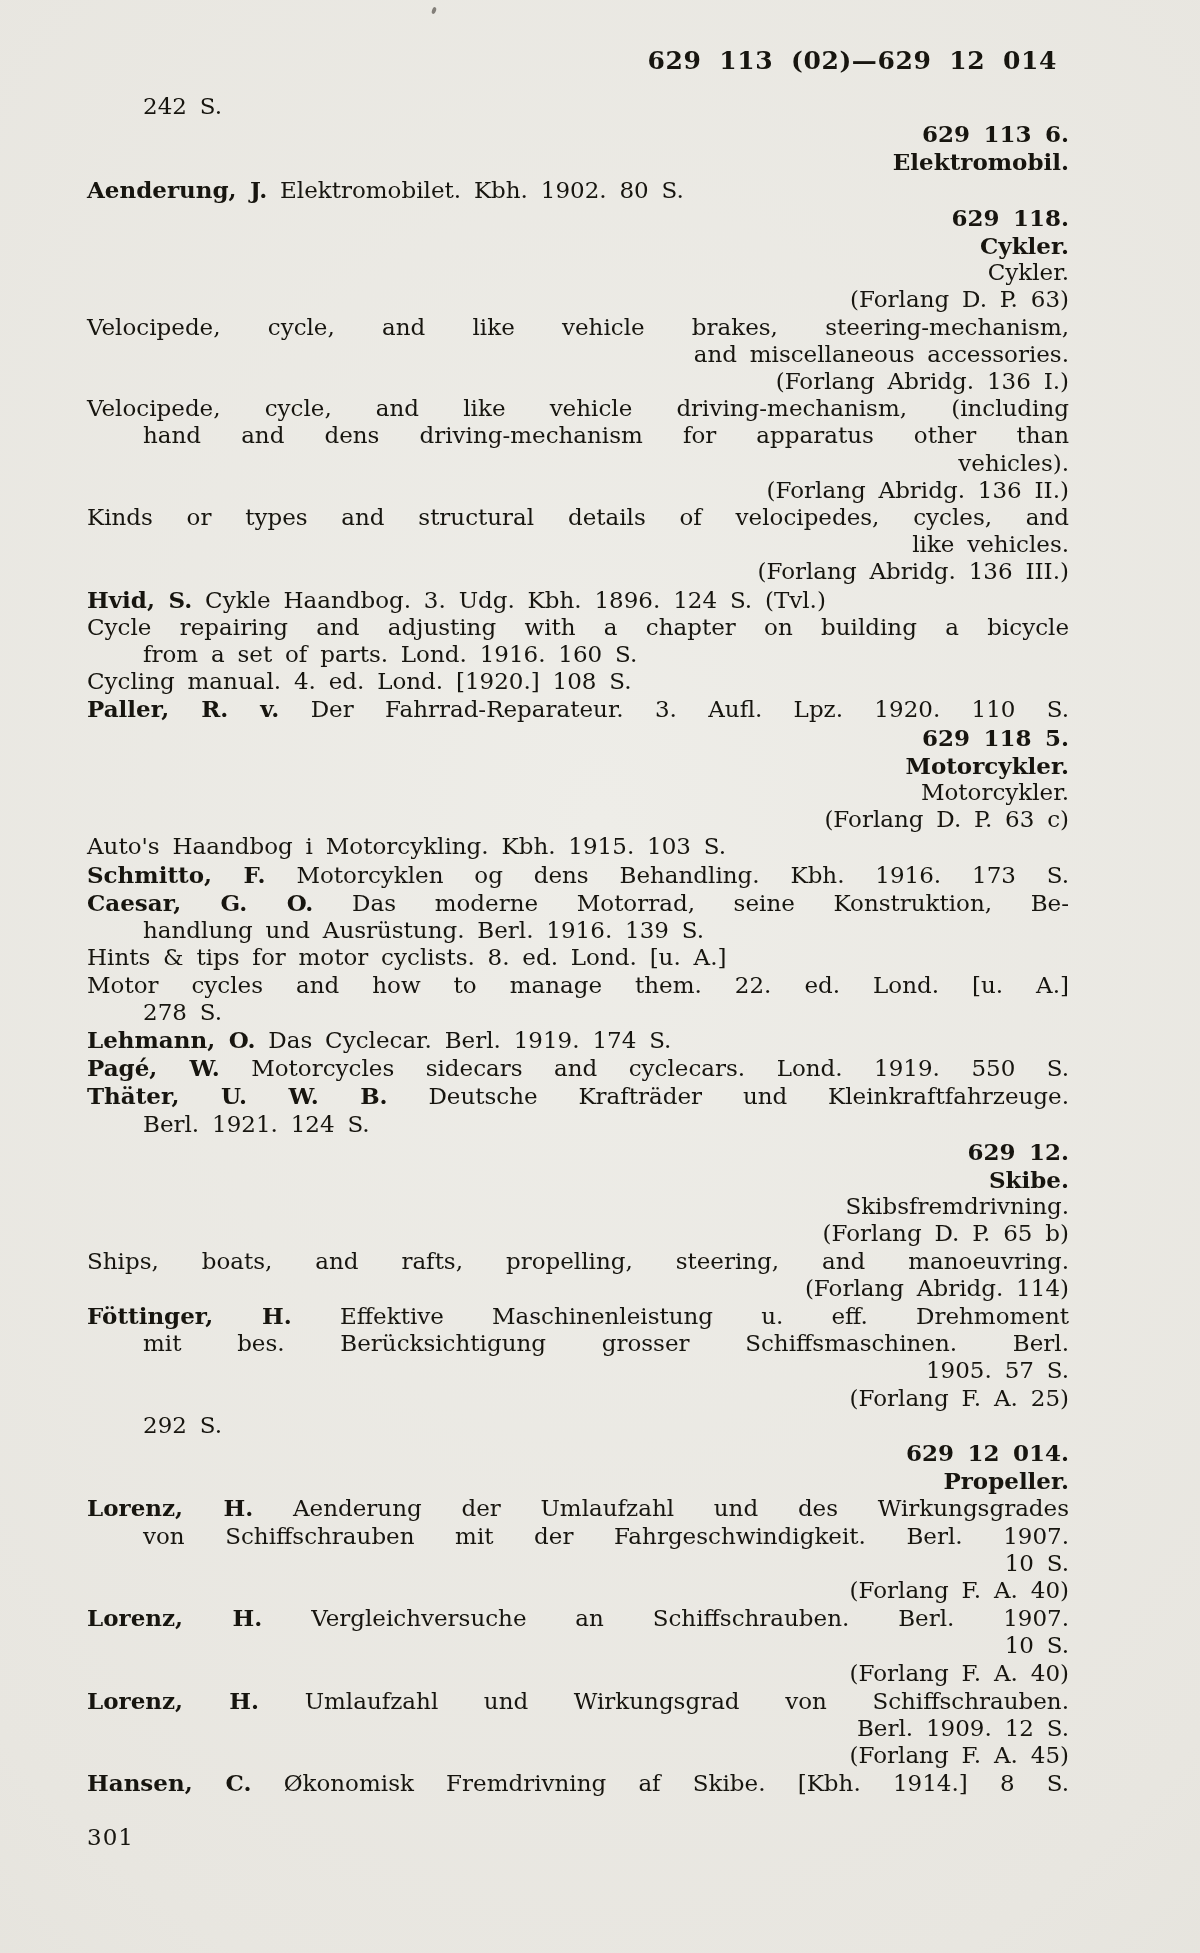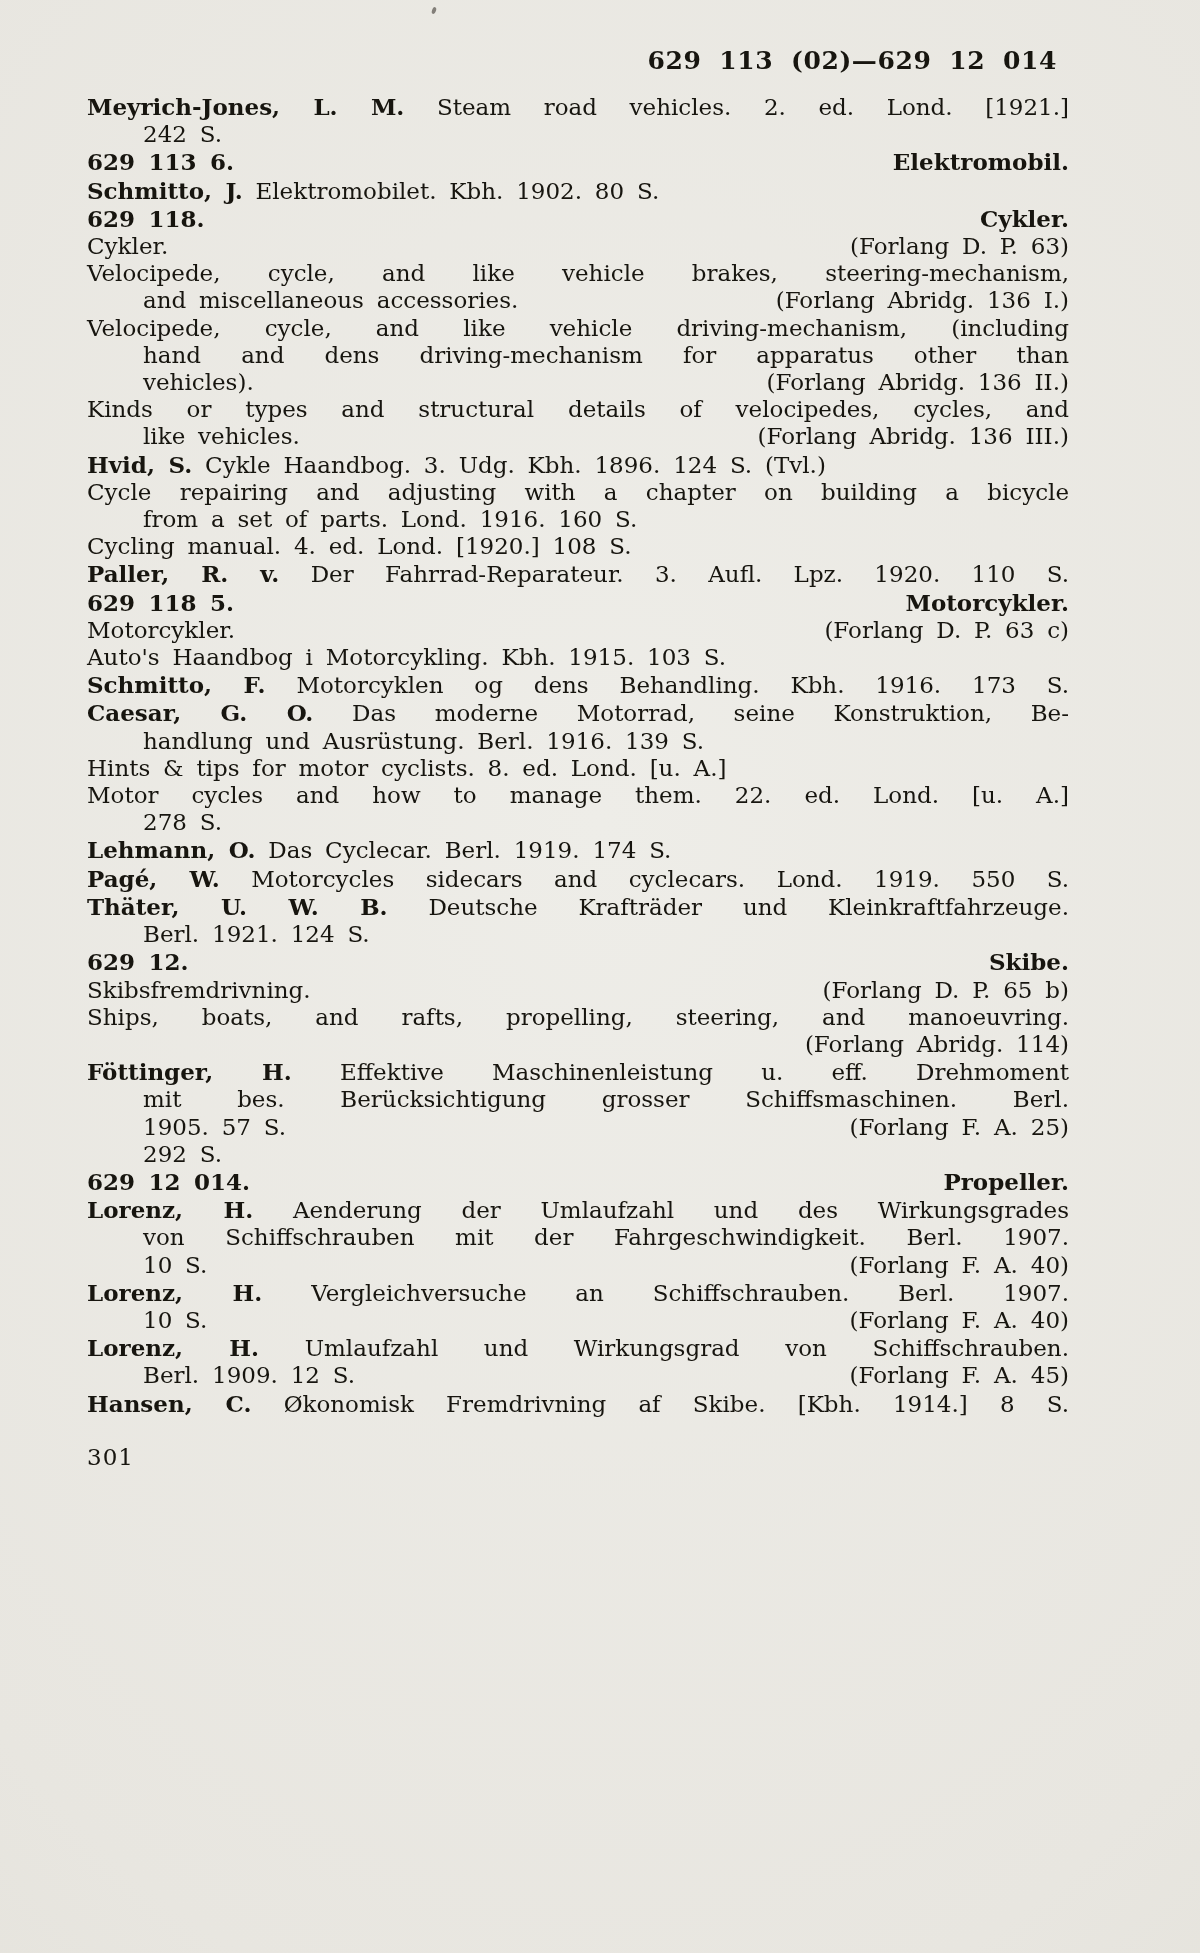--- a/index.html
+++ b/index.html
@@ -33,43 +33,42 @@
     letter-spacing:0.6px;
   }
   .entries {
     width:982px; margin:17px 0 0 87px;
     font-size:23px;
     line-height:27.2px;
   }
   .line { word-spacing:0.24em; }
   .line.justify { text-align:justify; text-align-last:justify; }
   .line.indent { padding-left:56px; }
-  .line.split { display:flex; align-items:flex-start; }
+  .line.split { display:flex; align-items:flex-end;flex-direction:column; }
   .line.split .right { margin-left:auto; white-space:nowrap; }
   .lead { font-weight:bold; }
   .right.bold { font-weight:bold; }
   .page-number {
     width:982px; margin:26px 0 0 87px;
     font-size:23px;
     letter-spacing:1px;
   }
 </style>
 </head>
 <body>
 
 <div class="running-header">629 113 (02)—629 12 014</div>
 
 <div class="entries">
-    <div class="line justify"><span class="left"><span class="lead">Meyrich-Jones, L. M.</span><span class="text"> Steam road vehicles. 2. ed. Lond. [1921.]</span></span></div>
     <div class="line indent"><span class="left"><span class="text">242 S.</span></span></div>
     <div class="line split">
       <span class="left"><span class="lead">629 113 6.</span></span>
       <span class="right bold">Elektromobil.</span>
     </div>
-    <div class="line"><span class="left"><span class="lead">Schmitto, J.</span><span class="text"> Elektromobilet. Kbh. 1902. 80 S.</span></span></div>
+    <div class="line"><span class="left"><span class="lead">Aenderung, J.</span><span class="text"> Elektromobilet. Kbh. 1902. 80 S.</span></span></div>
     <div class="line split">
       <span class="left"><span class="lead">629 118.</span></span>
       <span class="right bold">Cykler.</span>
     </div>
     <div class="line split">
       <span class="left"><span class="text">Cykler.</span></span>
       <span class="right">(Forlang D. P. 63)</span>
     </div>
     <div class="line justify"><span class="left"><span class="text">Velocipede, cycle, and like vehicle brakes, steering-mechanism,</span></span></div>
     <div class="line indent split">

